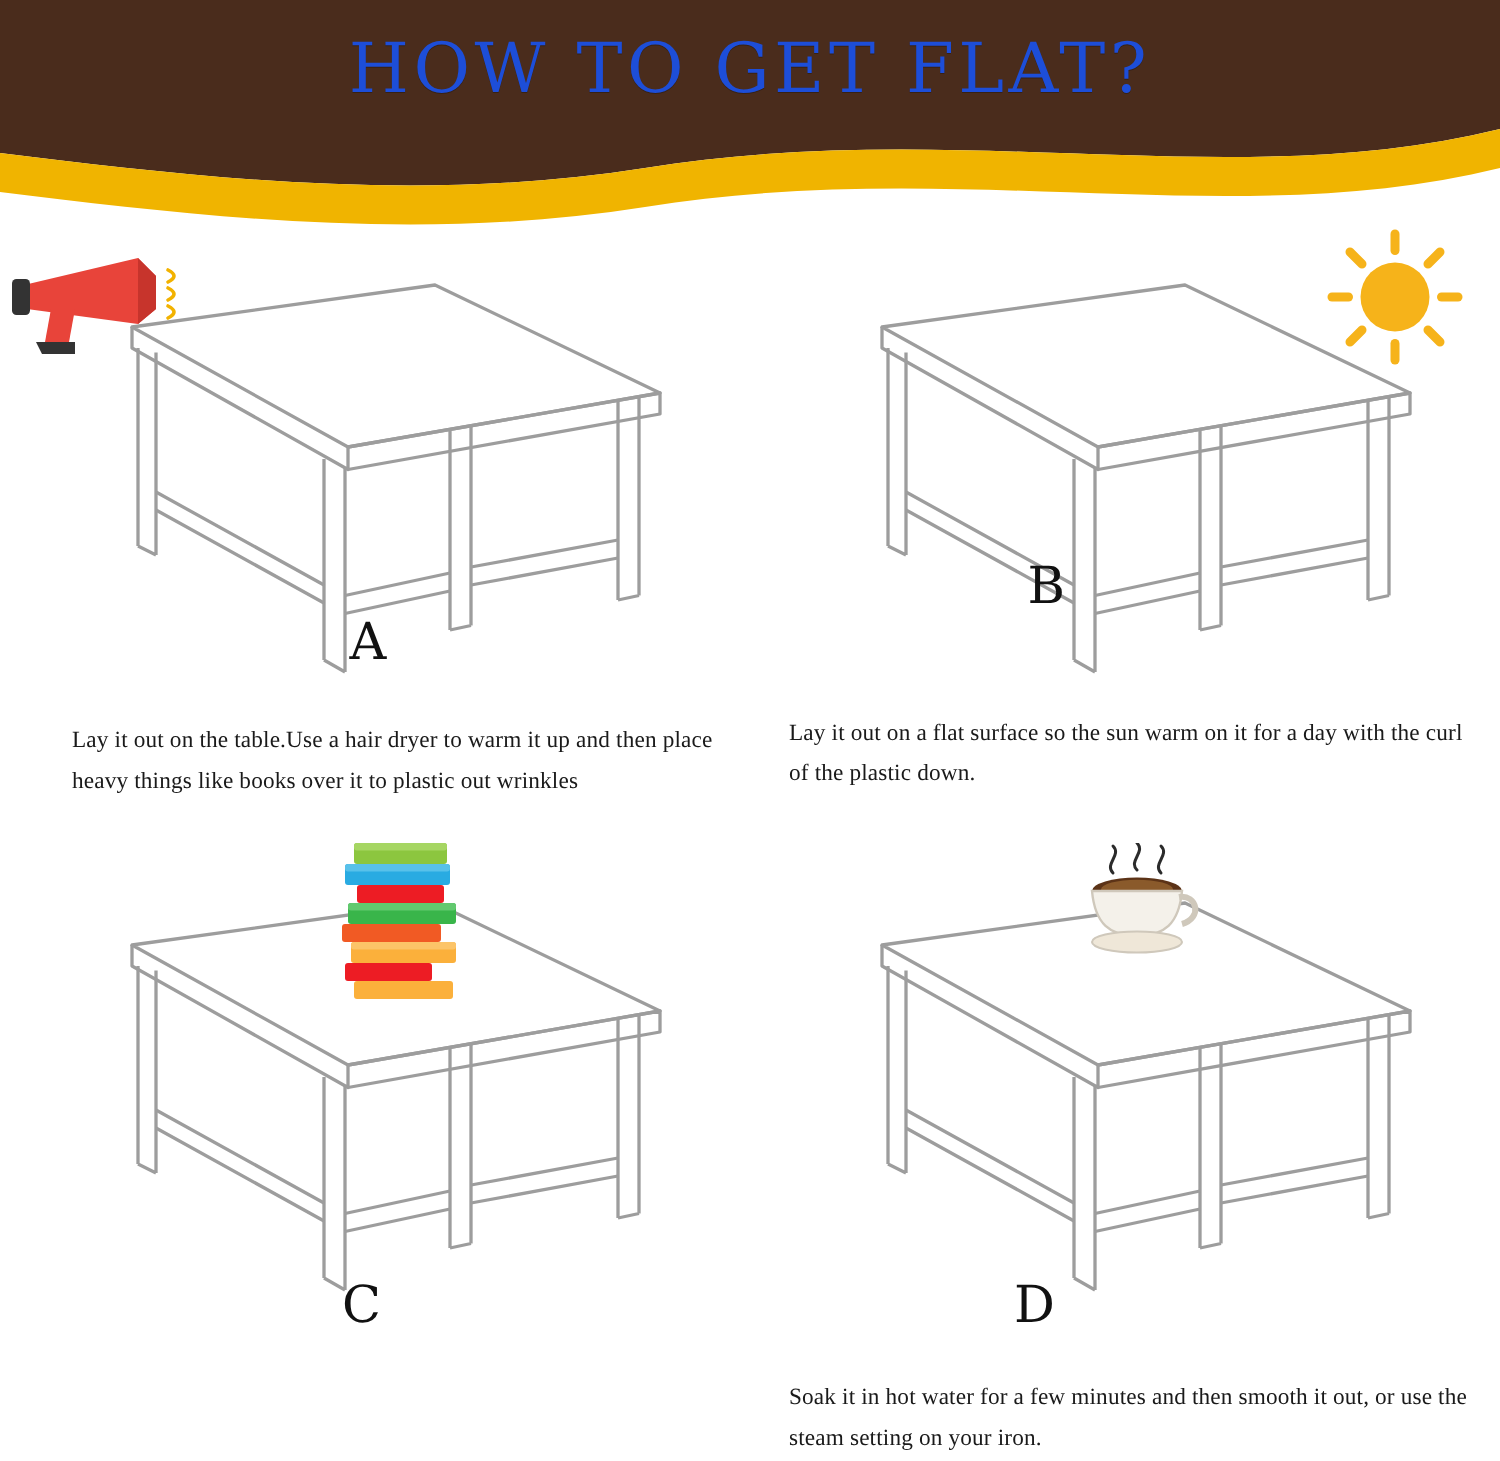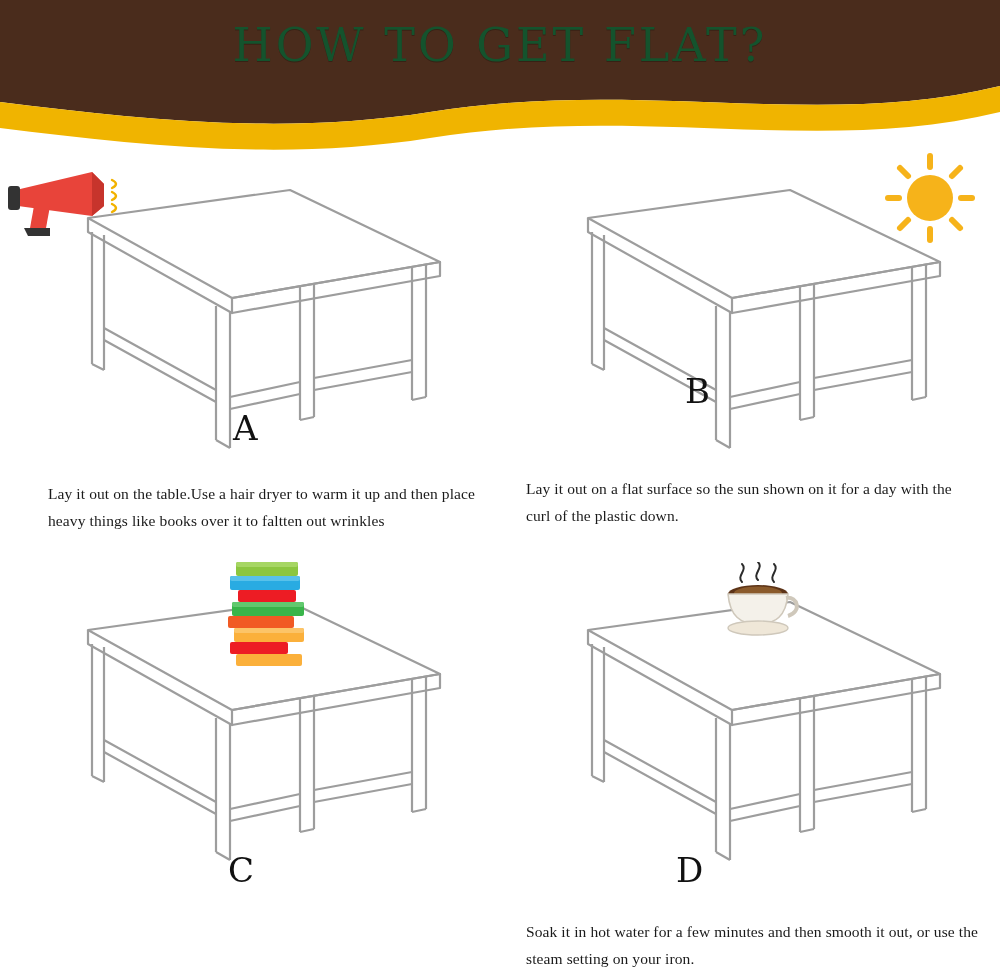--- a/index.html
+++ b/index.html
@@ -30,21 +30,21 @@
     top: 0;
     width: 1000px;
     height: 150px;
   }
   .header-title {
     position: absolute;
     left: 0;
     top: 18px;
     width: 1000px;
     text-align: center;
-    color: #14532d;
+    color: #1d4ed8;
     font-family: "DejaVu Serif", serif;
     font-size: 46px;
     letter-spacing: 3px;
     font-weight: normal;
     z-index: 3;
     text-shadow: 0 1px 0 rgba(0,0,0,0.25);
   }
 
   
   .panels {
@@ -144,21 +144,21 @@
         <path d="M34,56 L50,56 L46,78 L30,78 Z" fill="#e8443a"></path>
         <path d="M24,78 L50,78 L50,86 L28,86 Z" fill="#333333"></path>
         <g stroke="#f2b200" stroke-width="2.4" fill="none" stroke-linecap="round">
           <path d="M112,30 q8,4 0,8"></path>
           <path d="M112,42 q8,4 0,8"></path>
           <path d="M112,54 q8,4 0,8"></path>
         </g>
       </g>
     </svg>
     <div class="panel-letter">A</div>
-    <div class="caption">Lay it out on the table.Use a hair dryer to warm it up and then place heavy things like books over it to faltten out wrinkles</div>
+    <div class="caption">Lay it out on the table.Use a hair dryer to warm it up and then place heavy things like books over it to plastic out wrinkles</div>
   </div>
 
   <div class="panel b">
     <svg class="art" viewBox="0 0 500 320">
       <g fill="none" stroke="#9d9d9d" stroke-width="2.2" stroke-linejoin="round">
         <path d="M88,68 L290,40 L440,112 L232,148 Z"></path>
         <path d="M88,68 L88,82 L232,163 L232,148"></path>
         <path d="M232,148 L440,112 L440,126 L232,163"></path>
         <path d="M92,82 L92,214 M104,85 L104,220 M92,214 L104,220"></path>
         <path d="M216,156 L216,290 M230,162 L230,298 M216,290 L230,298"></path>
@@ -177,21 +177,21 @@
           <path d="M-42,0 L-31,0"></path>
           <path d="M42,0 L31,0"></path>
           <path d="M-30,-30 L-22,-22"></path>
           <path d="M30,-30 L22,-22"></path>
           <path d="M-30,30 L-22,22"></path>
           <path d="M30,30 L22,22"></path>
         </g>
       </g>
     </svg>
     <div class="panel-letter">B</div>
-    <div class="caption">Lay it out on a flat surface so the sun shown on it for a day with the curl of the plastic down.</div>
+    <div class="caption">Lay it out on a flat surface so the sun warm on it for a day with the curl of the plastic down.</div>
   </div>
 
   <div class="panel c">
     <svg class="art" viewBox="0 0 500 320">
       <g fill="none" stroke="#9d9d9d" stroke-width="2.2" stroke-linejoin="round">
         <path d="M88,68 L290,40 L440,112 L232,148 Z"></path>
         <path d="M88,68 L88,82 L232,163 L232,148"></path>
         <path d="M232,148 L440,112 L440,126 L232,163"></path>
         <path d="M92,82 L92,214 M104,85 L104,220 M92,214 L104,220"></path>
         <path d="M216,156 L216,290 M230,162 L230,298 M216,290 L230,298"></path>

